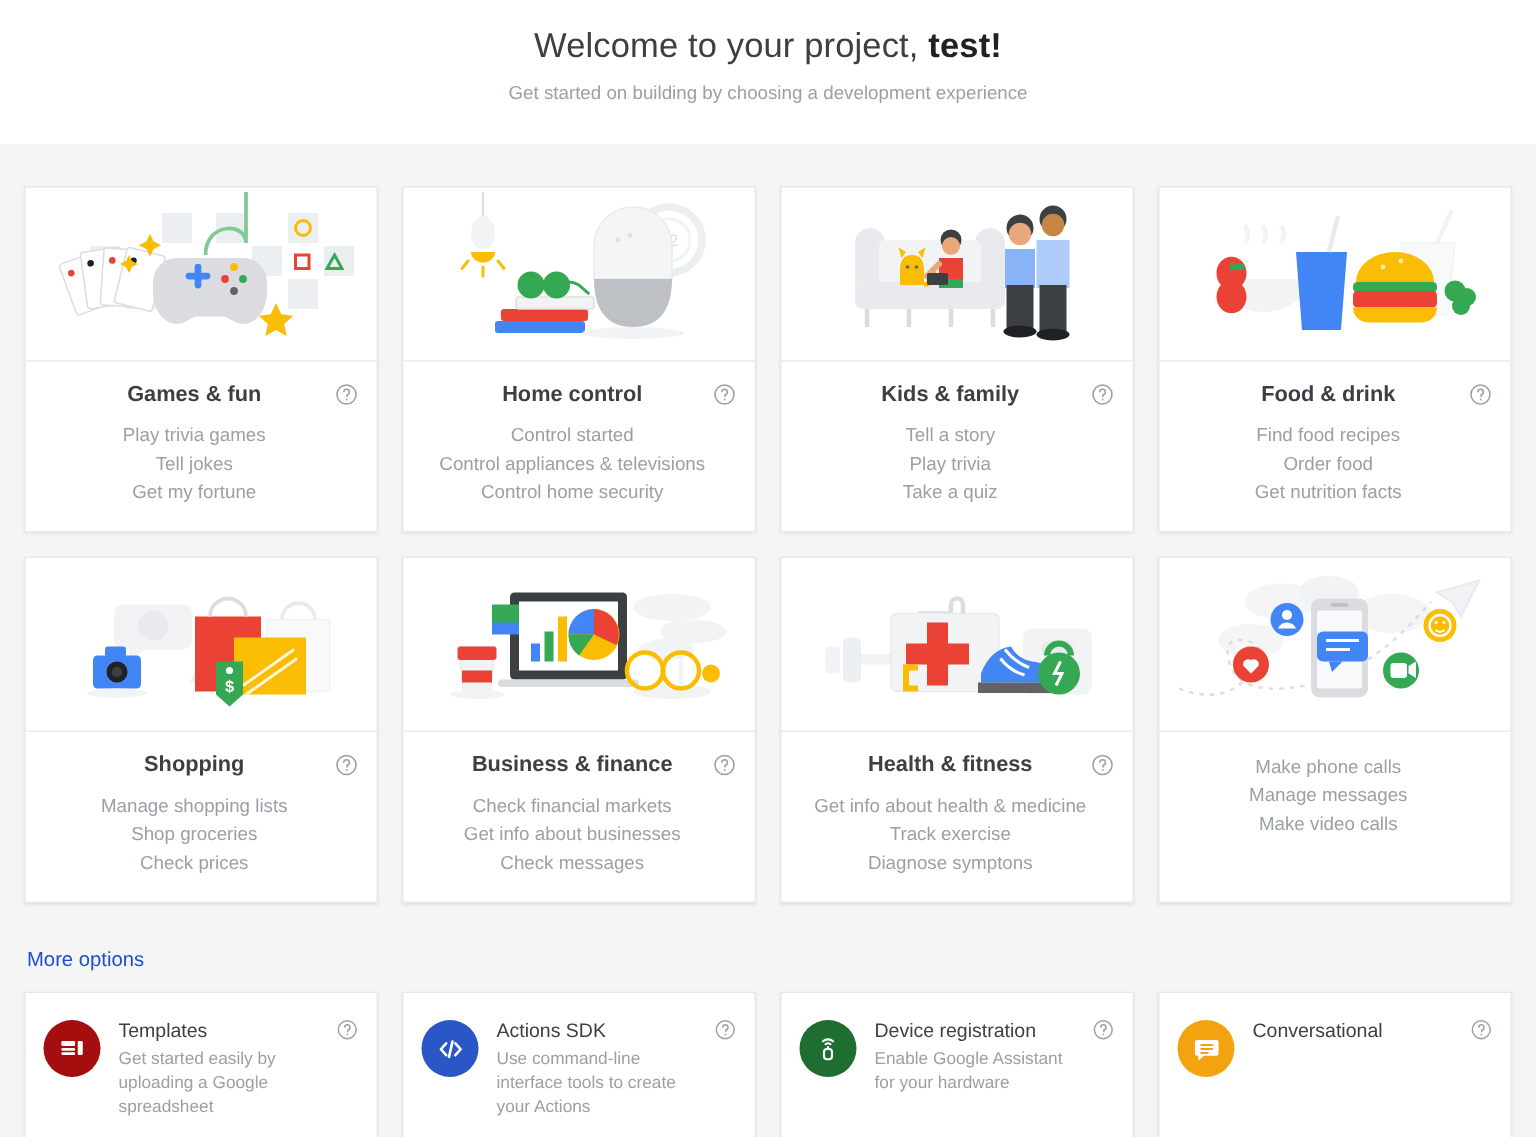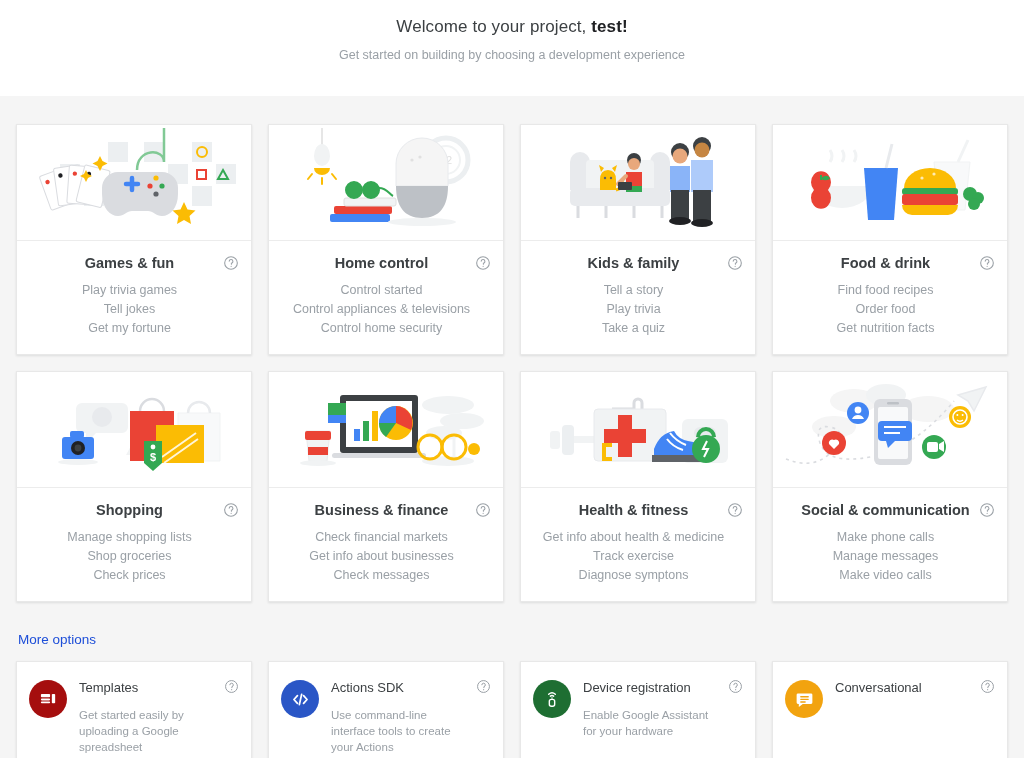--- a/index.html
+++ b/index.html
@@ -14,21 +14,21 @@
   .header {
     height: 96px;
     background: #ffffff;
     display: flex;
     flex-direction: column;
     align-items: center;
     justify-content: flex-start;
     padding-top: 17px;
   }
   .header-title {
-    font-size: 17px;
+    font-size: 23px;
     font-weight: 400;
     color: #3c4043;
     letter-spacing: .1px;
   }
   .header-title b { font-weight: 700; color: #202124; }
   .header-sub {
     margin-top: 11px;
     font-size: 12.5px;
     color: #9aa0a6;
     font-weight: 400;
@@ -138,21 +138,21 @@
     line-height: 18px;
     margin-top: 24px;
   }
   .opt-help {
     position: absolute;
     right: 0; top: 1px;
     width: 15px; height: 15px;
     color: #9aa0a6;
   }
   .opt-desc {
-    margin-top: 10px;
+    margin-top: 2px;
     font-size: 11.5px;
     color: #9aa0a6;
     line-height: 16px;
   }
 
   
   .g-grey { fill: #eceff1; }
 </style>
 </head>
 <body>
@@ -552,30 +552,20 @@
           <rect x="145" y="67" width="11" height="10" rx="2" fill="#fff"></rect>
           <path d="M157 69 l5 -3 v11 l-5 -3 z" fill="#fff"></path>
           <circle cx="178" cy="42" r="11" fill="#FBBC04"></circle>
           <circle cx="178" cy="42" r="7" fill="none" stroke="#fff" stroke-width="1.6"></circle>
           <circle cx="175.4" cy="40" r="1" fill="#fff"></circle>
           <circle cx="180.6" cy="40" r="1" fill="#fff"></circle>
           <path d="M175 45 q3 2.5 6 0" stroke="#fff" stroke-width="1.4" fill="none"></path>
         </svg>
       </div>
       <div class="card-body">
-        <div class="card-head">
-          <span class="card-title">Social &amp; communication</span>
-          <span class="help-icon">
-            <svg viewBox="0 0 24 24" width="16" height="16" fill="none" stroke="currentColor" stroke-width="1.6">
-              <circle cx="12" cy="12" r="9.5"></circle>
-              <path d="M9.3 9.2a2.8 2.8 0 1 1 3.3 3.1v1.6" stroke-linecap="round"></path>
-              <circle cx="12.2" cy="17" r=".9" fill="currentColor" stroke="none"></circle>
-            </svg>
-          </span>
-        </div>
         <div class="card-desc">Make phone calls</div>
         <div class="card-desc">Manage messages</div>
         <div class="card-desc">Make video calls</div>
       </div>
     </div>
 
   </div>
 
   <div class="more-title">More options</div>
 

